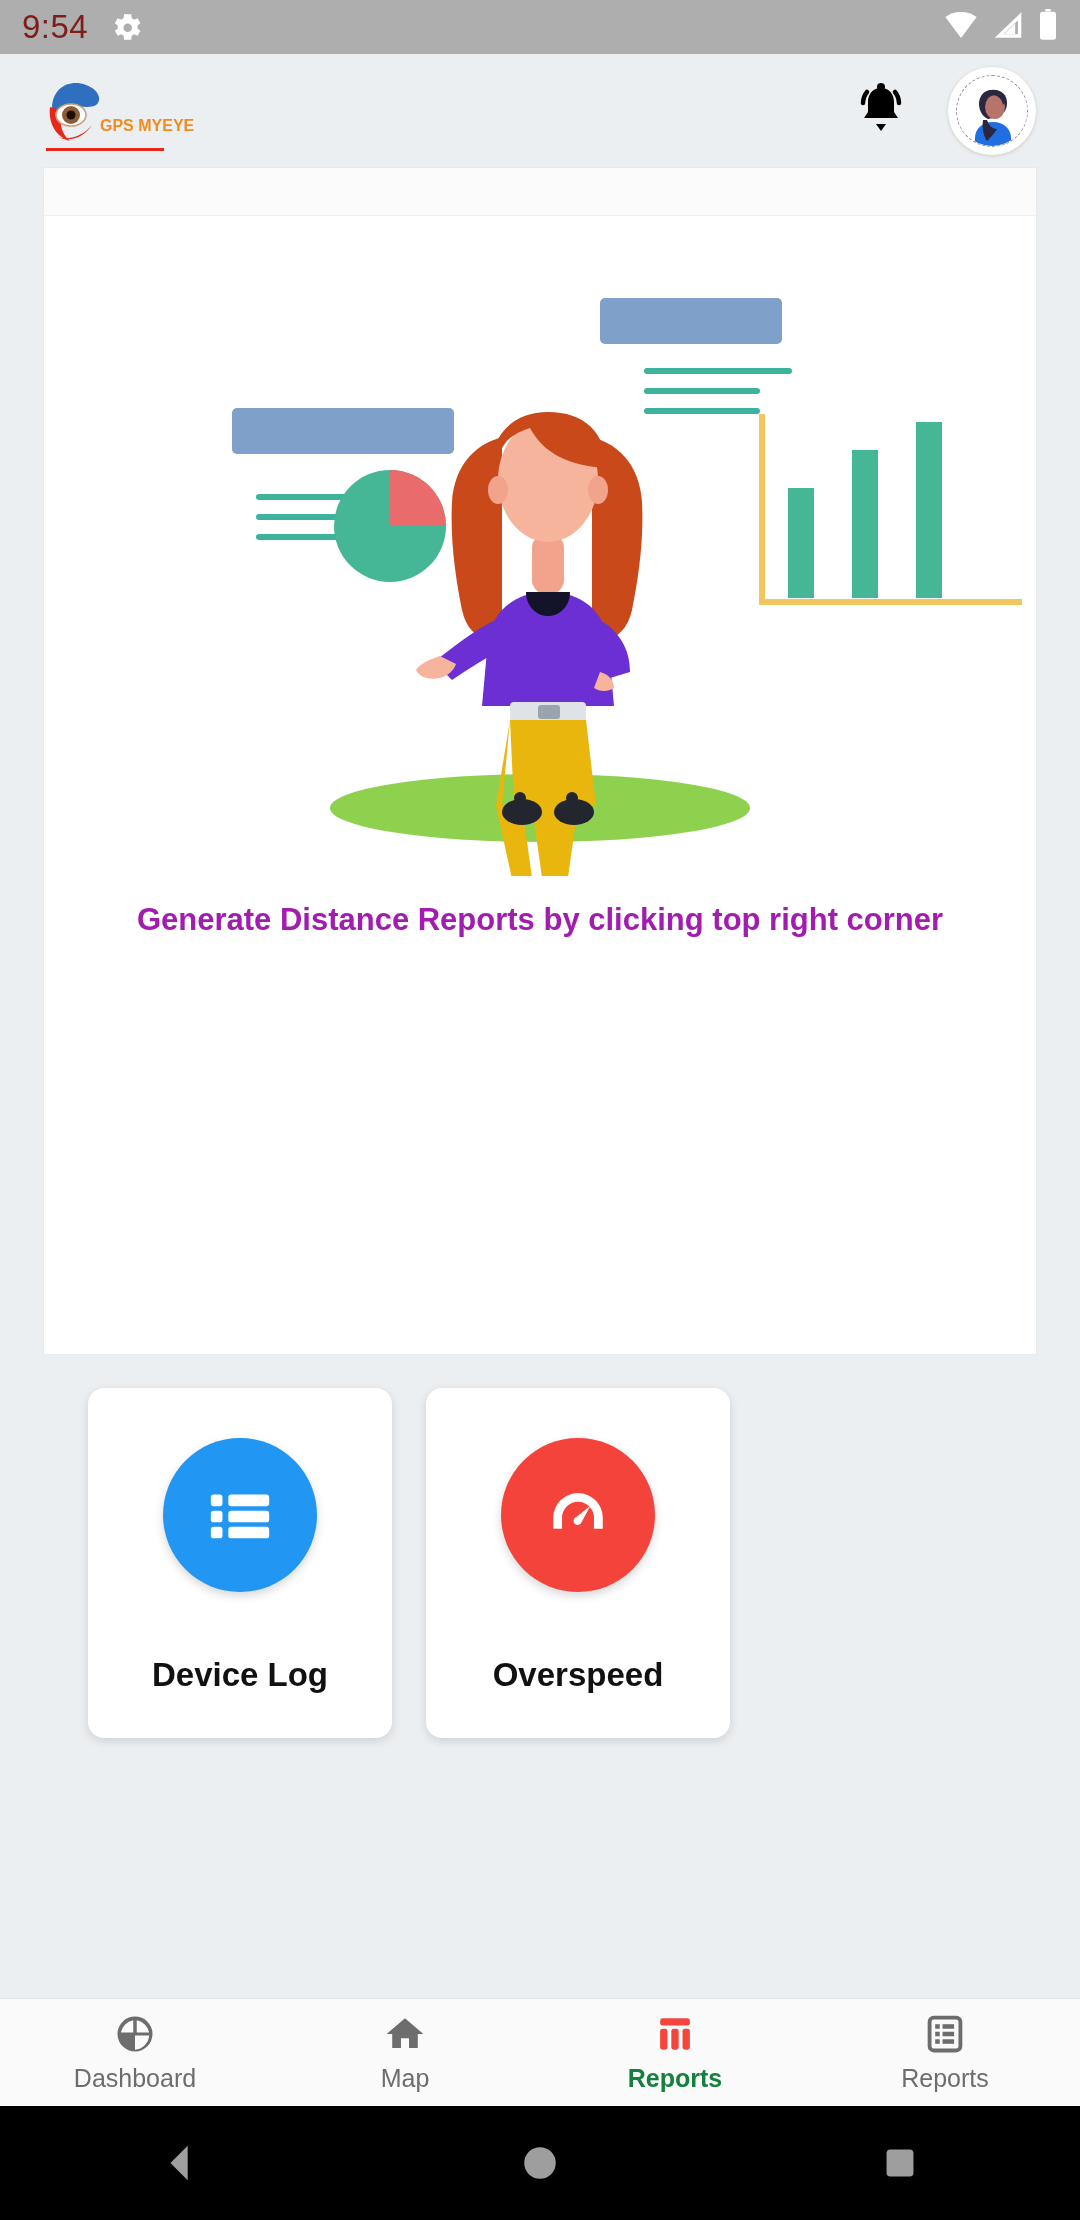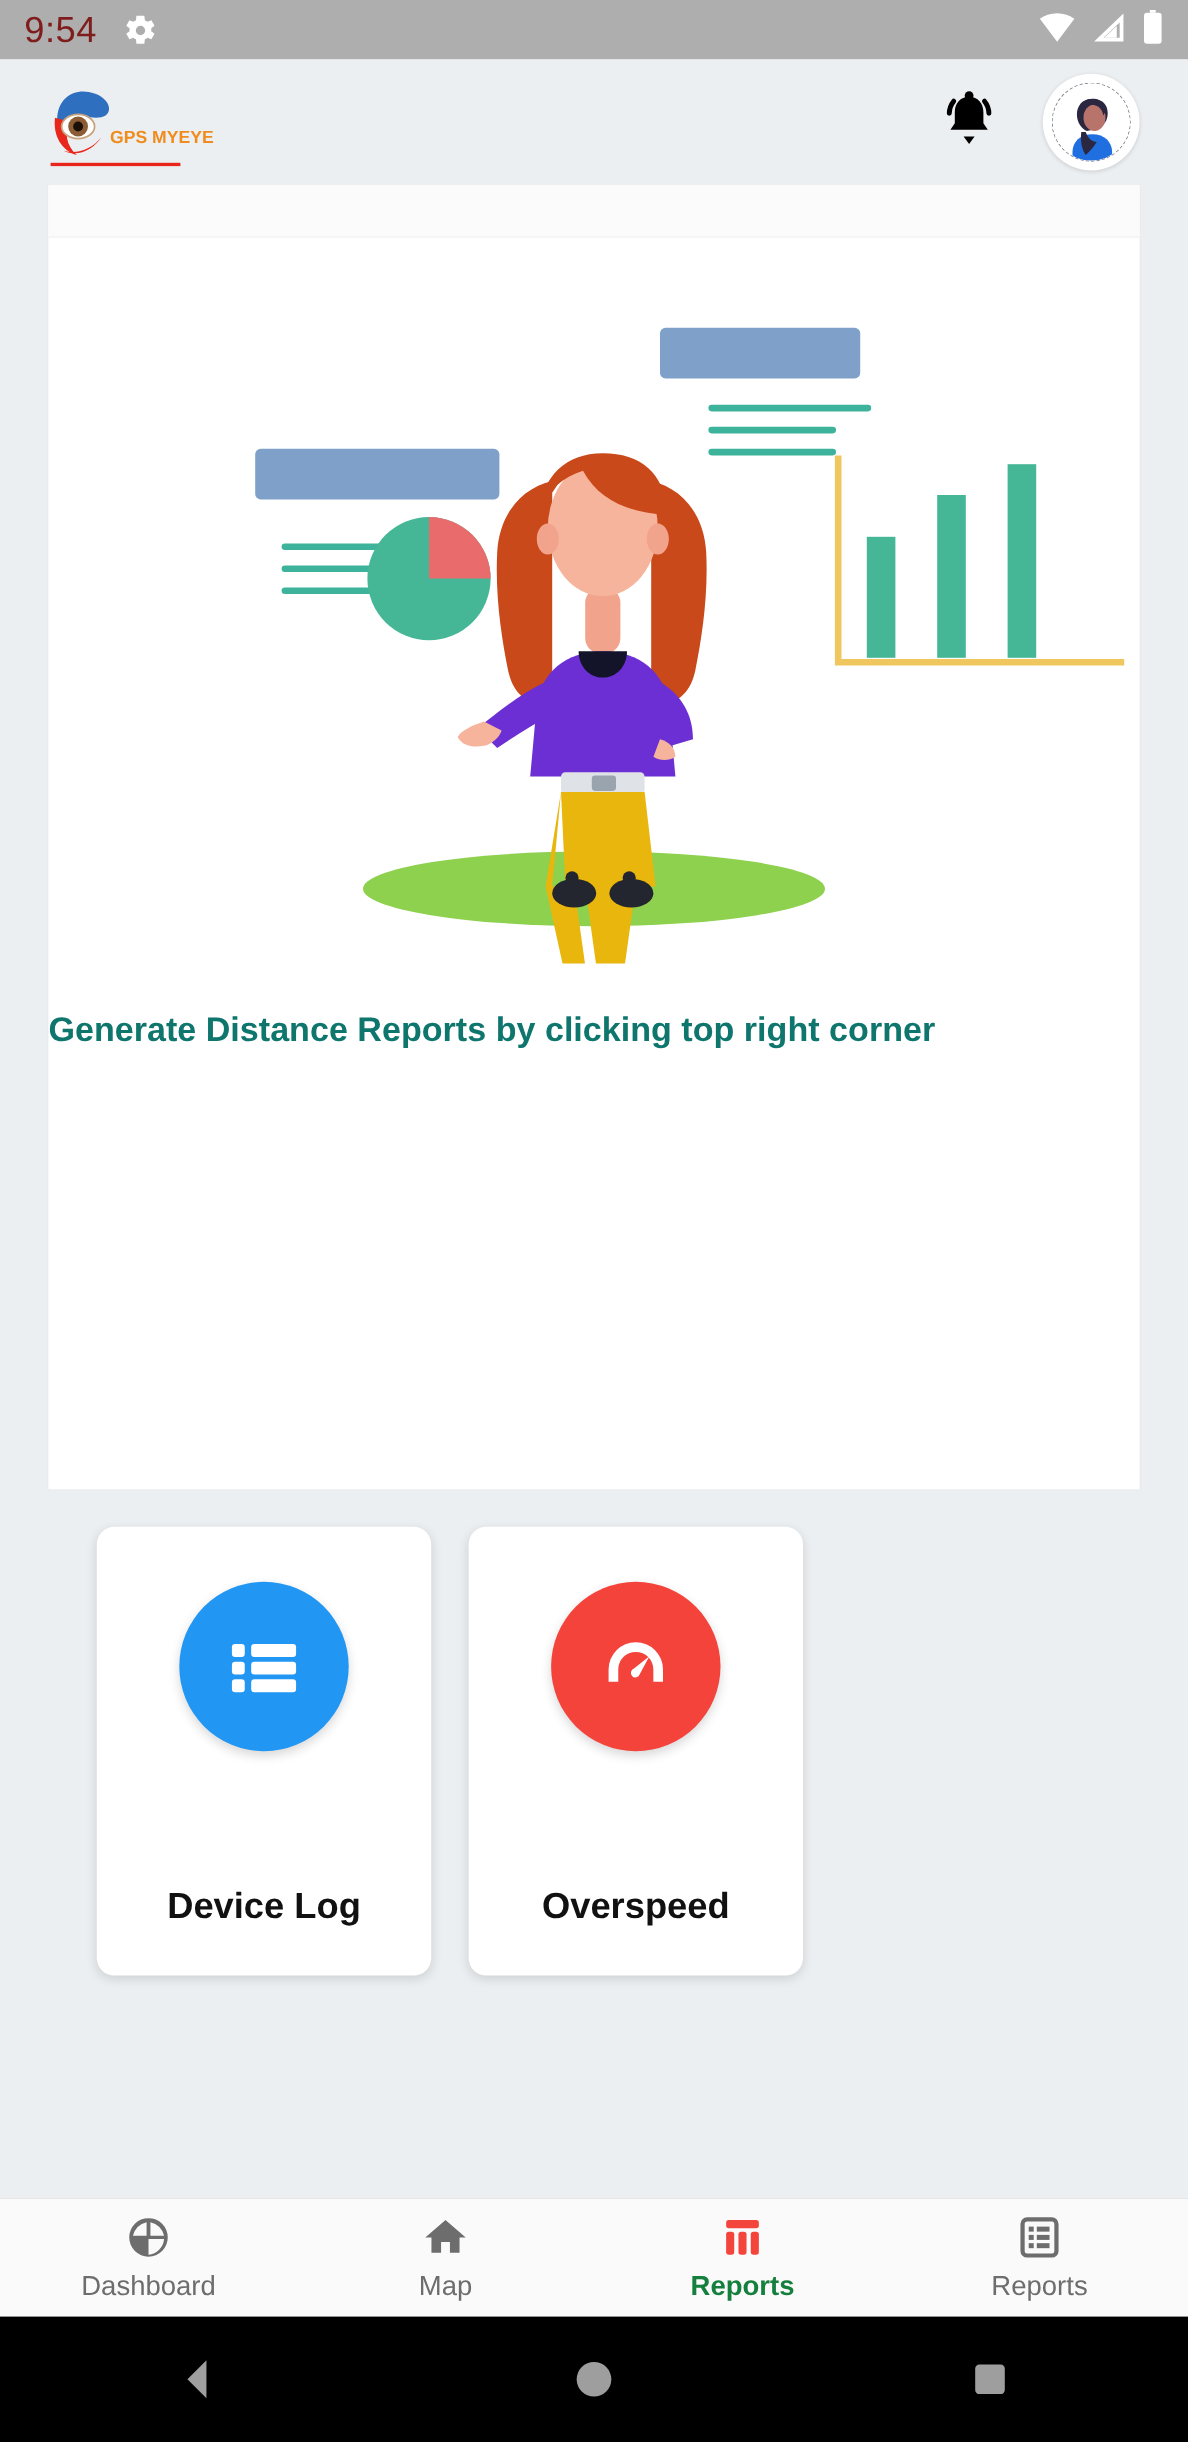--- a/index.html
+++ b/index.html
@@ -54,28 +54,28 @@
   .main-card{
     background:#ffffff; width:992px; height:1186px;
     position:relative; overflow:hidden;
     box-shadow:0 0 0 1px rgba(0,0,0,.02);
   }
   .card-topstrip{
     height:48px; background:#fbfbfb; border-bottom:1px solid #f0f0f0;
   }
   .illustration{ width:100%; height:660px; position:relative; }
   .empty-msg{
-    color:#0f766e;
-    font-size:31px; font-weight:bold; margin-top:42px;
+    text-align:center; color:#a21caf;
+    font-size:31px; font-weight:bold; margin-top:26px;
   }
 
   
   .tiles{ display:flex; gap:34px; padding:34px 44px 0 44px; }
   .tile{
-    width:304px; height:408px; background:#ffffff; border-radius:16px;
+    width:304px; height:350px; background:#ffffff; border-radius:16px;
     box-shadow:0 3px 10px rgba(0,0,0,.13);
     display:flex; flex-direction:column; align-items:center;
     justify-content:flex-start; padding-top:50px; position:relative;
   }
   .tile-icon{
     width:154px; height:154px; border-radius:50%;
     display:flex; align-items:center; justify-content:center;
     box-shadow:0 4px 10px rgba(0,0,0,.16);
   }
   .tile-label{

